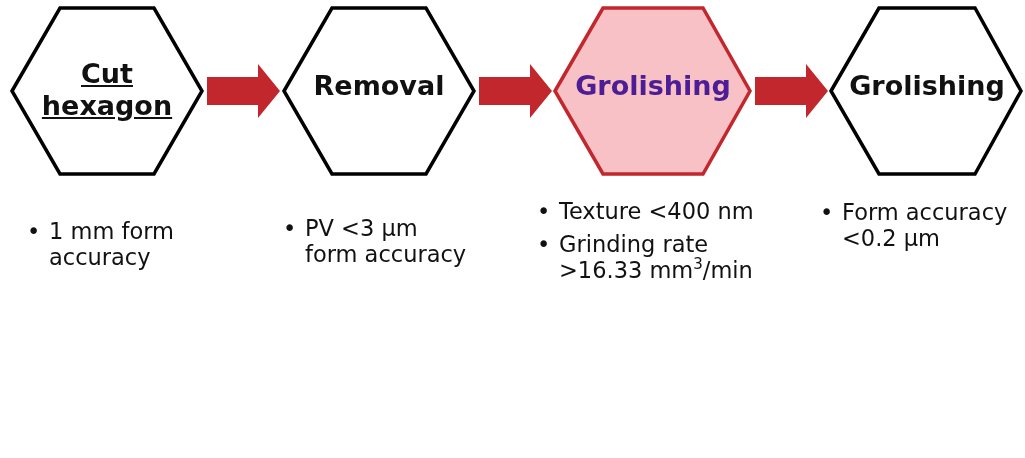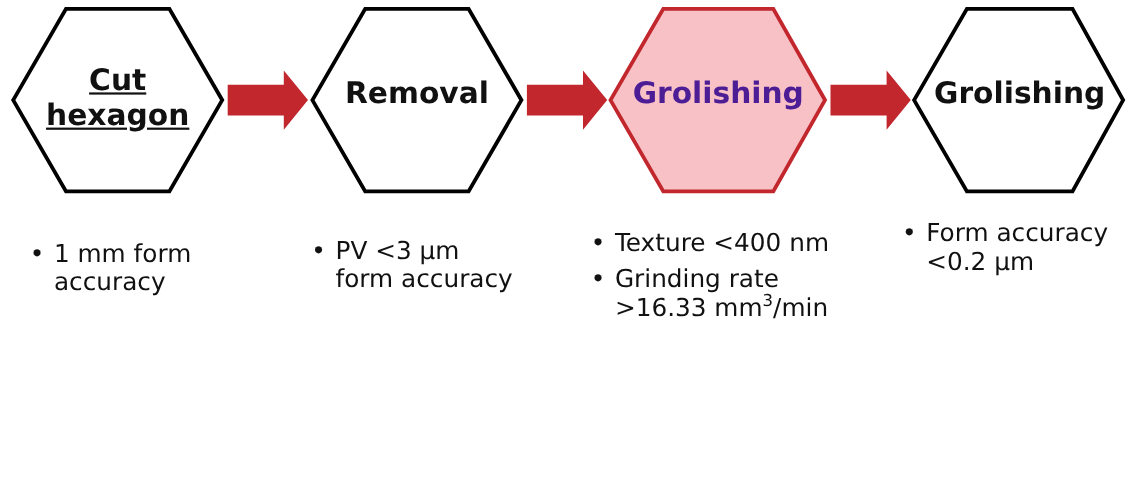--- a/index.html
+++ b/index.html
@@ -39,21 +39,21 @@
 <ul class="bullets" style="left:27px; top:218px;">
   <li>1 mm form
 accuracy</li>
 </ul>
 
 <ul class="bullets" style="left:283px; top:202px;margin-top:13px;">
   <li>PV &lt;3 µm
 form accuracy</li>
 </ul>
 
-<ul class="bullets" style="left:537px; top:208px;">
+<ul class="bullets" style="left:537px; top:198px;">
   <li>Texture &lt;400 nm</li>
   <li><span>Grinding rate</span><br><span>&gt;16.33 mm</span><sup>3</sup><span>/min</span></li>
 </ul>
 
 <ul class="bullets" style="left:820px; top:199px;">
   <li>Form accuracy
 &lt;0.2 µm</li>
 </ul>
 
 </body></html>

